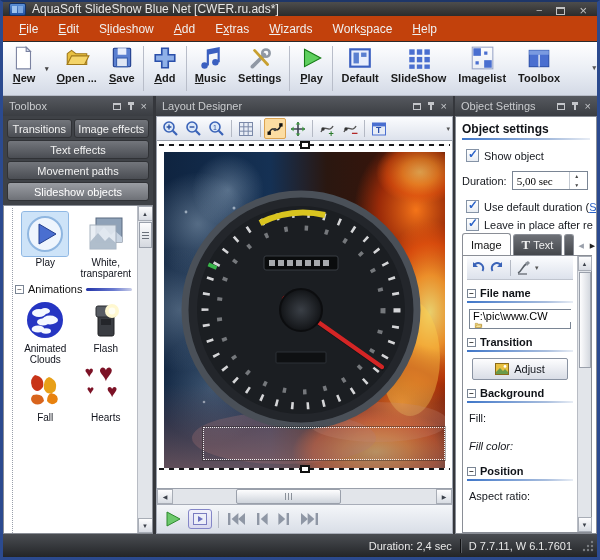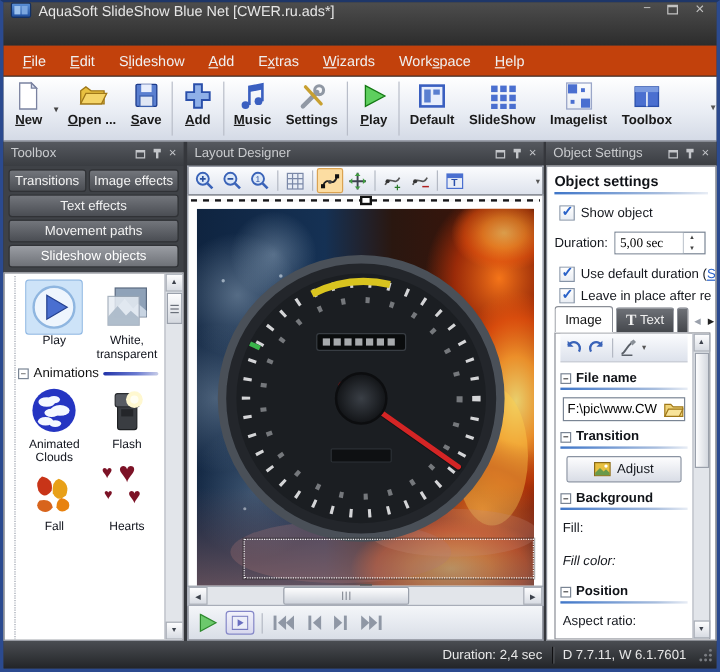--- a/index.html
+++ b/index.html
@@ -1,20 +1,20 @@
 <!DOCTYPE html>
 <html><head>
 <meta charset="utf-8">
 <style>
   *{box-sizing:border-box;margin:0;padding:0;font-family:"Liberation Sans",sans-serif;}
   html,body{width:600px;height:560px;overflow:hidden;background:#35373c;}
   .window{width:600px;height:560px;border:3px solid #2b4a8f;border-top:2px solid #1e3668;
           display:flex;flex-direction:column;background:#35373c;}
   
-  .titlebar{height:36px;background:linear-gradient(#4d4d4d,#2c2c2c);display:flex;align-items:flex-start;
+  .titlebar{height:14px;background:linear-gradient(#4d4d4d,#2c2c2c);display:flex;align-items:flex-end;
             padding:0 6px;flex:0 0 auto;}
   .app-icon{width:17px;height:13px;background:linear-gradient(#5a8fd6,#1f4fa0);border:1px solid #123064;
             border-radius:2px;margin-right:6px;position:relative;}
   .app-icon:before{content:"";position:absolute;left:2px;top:2px;width:5px;height:7px;background:#9cc2ee;}
   .app-icon:after{content:"";position:absolute;right:2px;top:2px;width:5px;height:7px;background:#7aa6e0;}
   .title-text{color:#e6e6e6;font-size:12px;flex:1;white-space:nowrap;overflow:hidden;}
   .win-btns{display:flex;gap:14px;color:#c2c2c2;font-size:11px;align-items:center;padding-right:4px;}
   .win-btns span{cursor:default;line-height:11px;}
   .ico-max{width:9px;height:8px;border:1px solid #c2c2c2;border-top:2px solid #c2c2c2;display:inline-block;}
   
@@ -126,21 +126,21 @@
   .tc-inner{position:absolute;left:0;top:0;right:14px;bottom:0;padding:0 4px 0 4px;overflow:hidden;}
   .tc-toolbar{height:24px;background:linear-gradient(#fbfcfe,#dde2ec);border-bottom:1px solid #c0c5cf;
               display:flex;align-items:center;gap:3px;padding:0 3px;}
   .tc-toolbar .sep{width:1px;height:16px;background:#b4b9c4;margin:0 2px;}
   .tc-drop{font-size:7px;color:#555;}
   .os-scroll{position:absolute;top:0;right:0;bottom:0;width:14px;background:#e2e5ea;border-left:1px solid #b8bcc4;
              display:flex;flex-direction:column;align-items:center;}
   .os-thumb{width:12px;height:96px;background:linear-gradient(90deg,#fdfdfe,#d4d8df);border:1px solid #9aa0ab;margin-top:1px;}
   .sec-hdr{display:flex;align-items:center;gap:4px;margin-top:7px;font-weight:bold;font-size:11px;color:#101318;}
   .sec-rule{height:2px;background:linear-gradient(90deg,#3f76c8,#a9bede 75%,#e8edf5);margin:2px 0 6px 0;}
-  .file-input{height:20px;border:1px solid #7a8594;background:#fff;display:flex;align-items:center;margin:2px 2px 4px 2px;}
+  .file-input{height:20px;border:1px solid #7a8594;background:#fff;display:flex;align-items:flex-start;margin:2px 2px 4px 2px;flex-direction:column;}
   .file-input input{border:none;outline:none;flex:1;min-width:0;font-size:11px;padding-left:3px;
                     font-family:"Liberation Sans",sans-serif;}
   .adjust-btn{width:96px;height:22px;margin:1px auto 2px;display:flex;align-items:center;justify-content:center;gap:5px;
               background:linear-gradient(#fdfdfe,#d9dde6);border:1px solid #8a93a2;border-radius:2px;font-size:11px;}
   .plain-lbl{margin:9px 0 0 2px;color:#15181e;}
   
   .statusbar{height:23px;background:linear-gradient(#4a4d52,#232528);display:flex;align-items:center;
              justify-content:flex-end;color:#e8e8e8;font-size:11px;gap:8px;padding-right:3px;flex:0 0 auto;}
   .st-sep{width:1px;height:14px;background:#101012;box-shadow:1px 0 0 #5a5d62;}
   .grip{width:12px;height:12px;margin-left:2px;}

